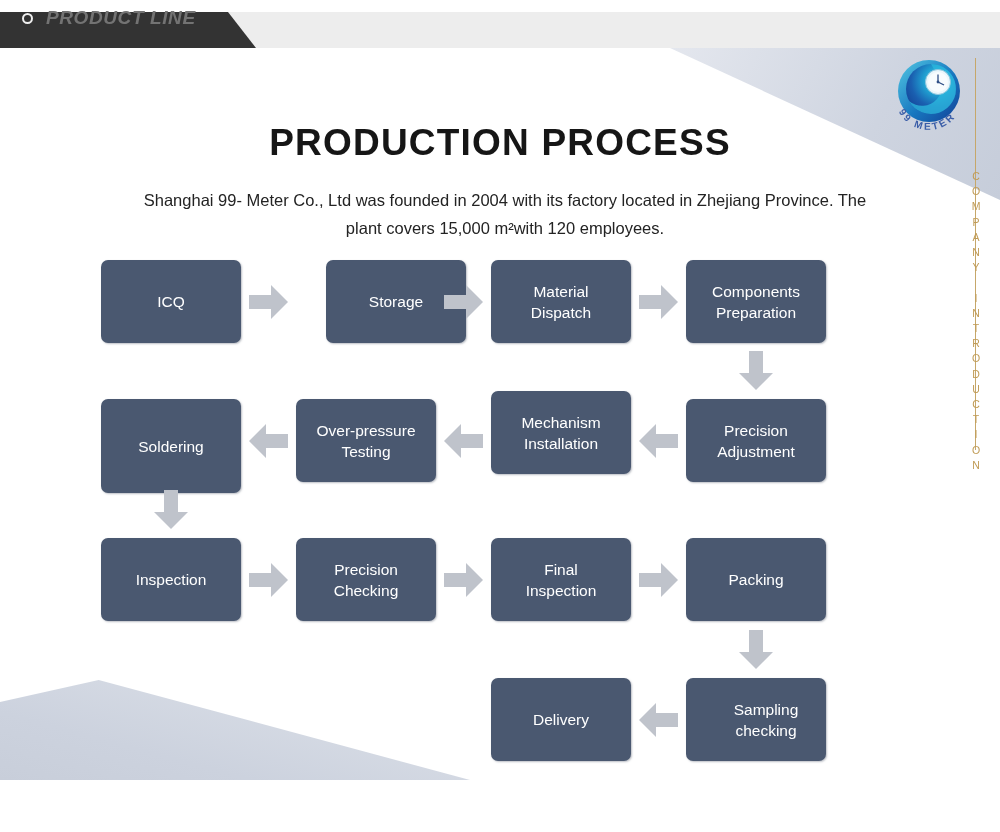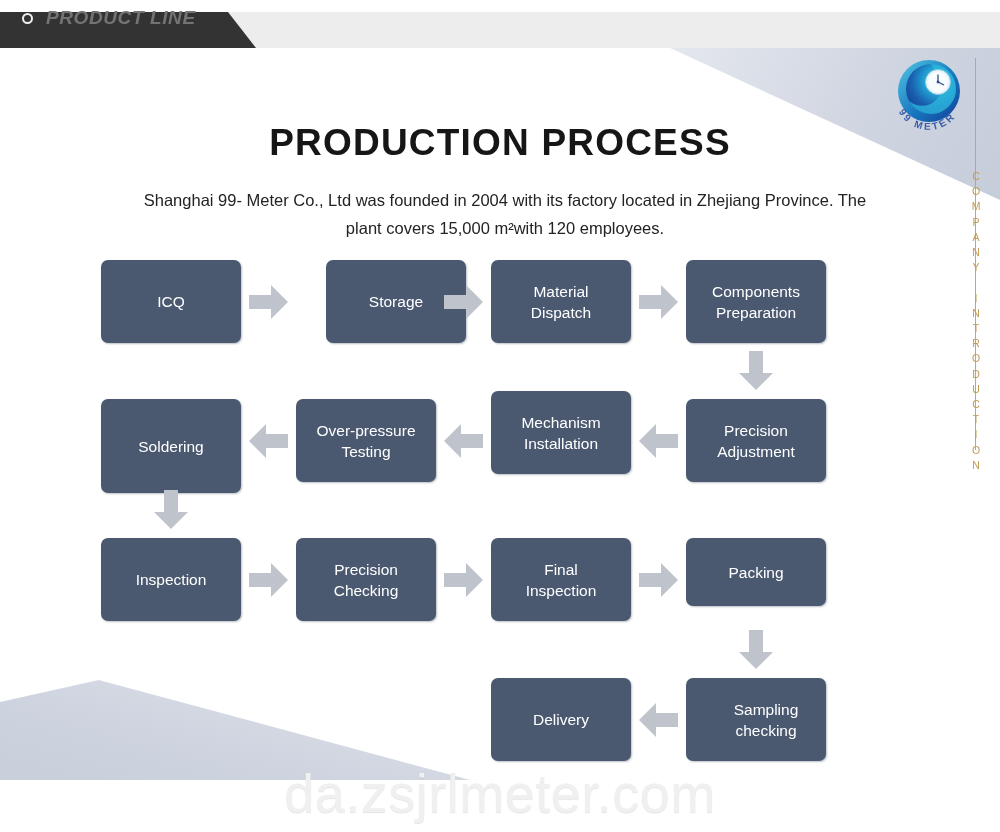--- a/index.html
+++ b/index.html
@@ -253,21 +253,21 @@
 
   <div class="flow-box" style="left:101px; top:538px; width:140px; height:83px;">
     <span>Inspection</span>
   </div>
   <div class="flow-box" style="left:296px; top:538px; width:140px; height:83px;">
     <span>Precision<br>Checking</span>
   </div>
   <div class="flow-box" style="left:491px; top:538px; width:140px; height:83px;">
     <span>Final<br>Inspection</span>
   </div>
-  <div class="flow-box" style="left:686px; top:538px; width:140px; height:68px;">
+  <div class="flow-box" style="left:686px; top:538px; width:140px; height:83px;">
     <span>Packing</span>
   </div>
 
   <div class="flow-box" style="left:686px; top:678px; width:140px; height:83px;padding-left:26px;">
     <span>Sampling<br>checking</span>
   </div>
   <div class="flow-box" style="left:491px; top:678px; width:140px; height:83px;">
     <span>Delivery</span>
   </div>
 
@@ -336,15 +336,14 @@
         <path d="M11 0 L25 0 L25 22 L35 22 L18 39 L1 22 L11 22 Z" fill="#bfc3cb"></path>
       </svg>
   </div>
 
   <div class="arrow" style="left:639px; top:702px;">
     <svg width="40" height="36" viewBox="0 0 40 36">
         <path d="M39 11 L17 11 L17 1 L0 18 L17 35 L17 25 L39 25 Z" fill="#bfc3cb"></path>
       </svg>
   </div>
 
-  <div class="watermark">da.zsjrlmeter.com</div>
 
 </div>
 
 </body></html>

